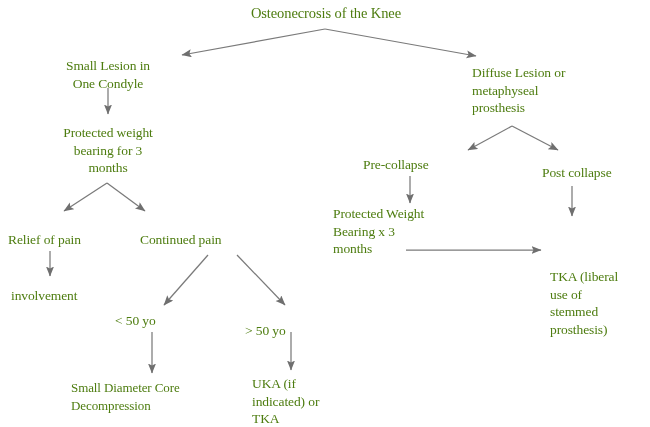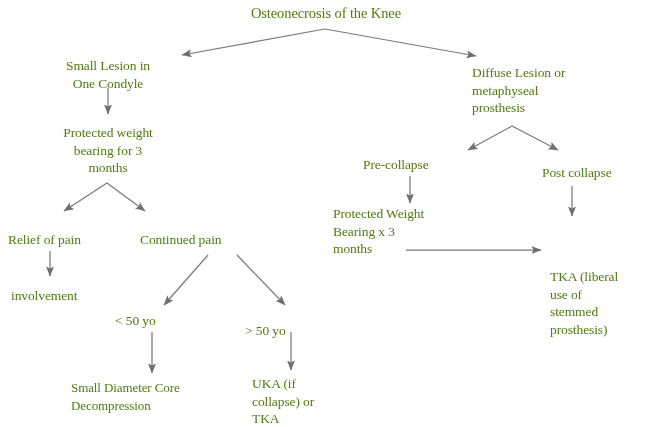--- a/index.html
+++ b/index.html
@@ -85,21 +85,21 @@
   <div class="node n-std ta-left" style="left:140px; top:231px; width:126px;">Continued pain</div>
 
   <div class="node n-std ta-left" style="left:115px; top:312px; width:70px;">&lt; 50 yo</div>
 
   <div class="node n-std ta-left" style="left:245px; top:312px; width:70px;margin-top:10px;">&gt; 50 yo</div>
 
   <div class="node n-small ta-left" style="left:71px; top:379px; width:130px;">Small Diameter Core
 Decompression</div>
 
   <div class="node n-std ta-left" style="left:252px; top:375px; width:96px;">UKA (if
-collapse) or
+indicated) or
 TKA</div>
 
   <div class="node n-std ta-left" style="left:472px; top:64px; width:146px;">Diffuse Lesion or
 metaphyseal
 prosthesis</div>
 
   <div class="node n-std ta-left" style="left:363px; top:156px; width:104px;">Pre-collapse</div>
 
   <div class="node n-std ta-left" style="left:542px; top:164px; width:104px;">Post collapse</div>
 

